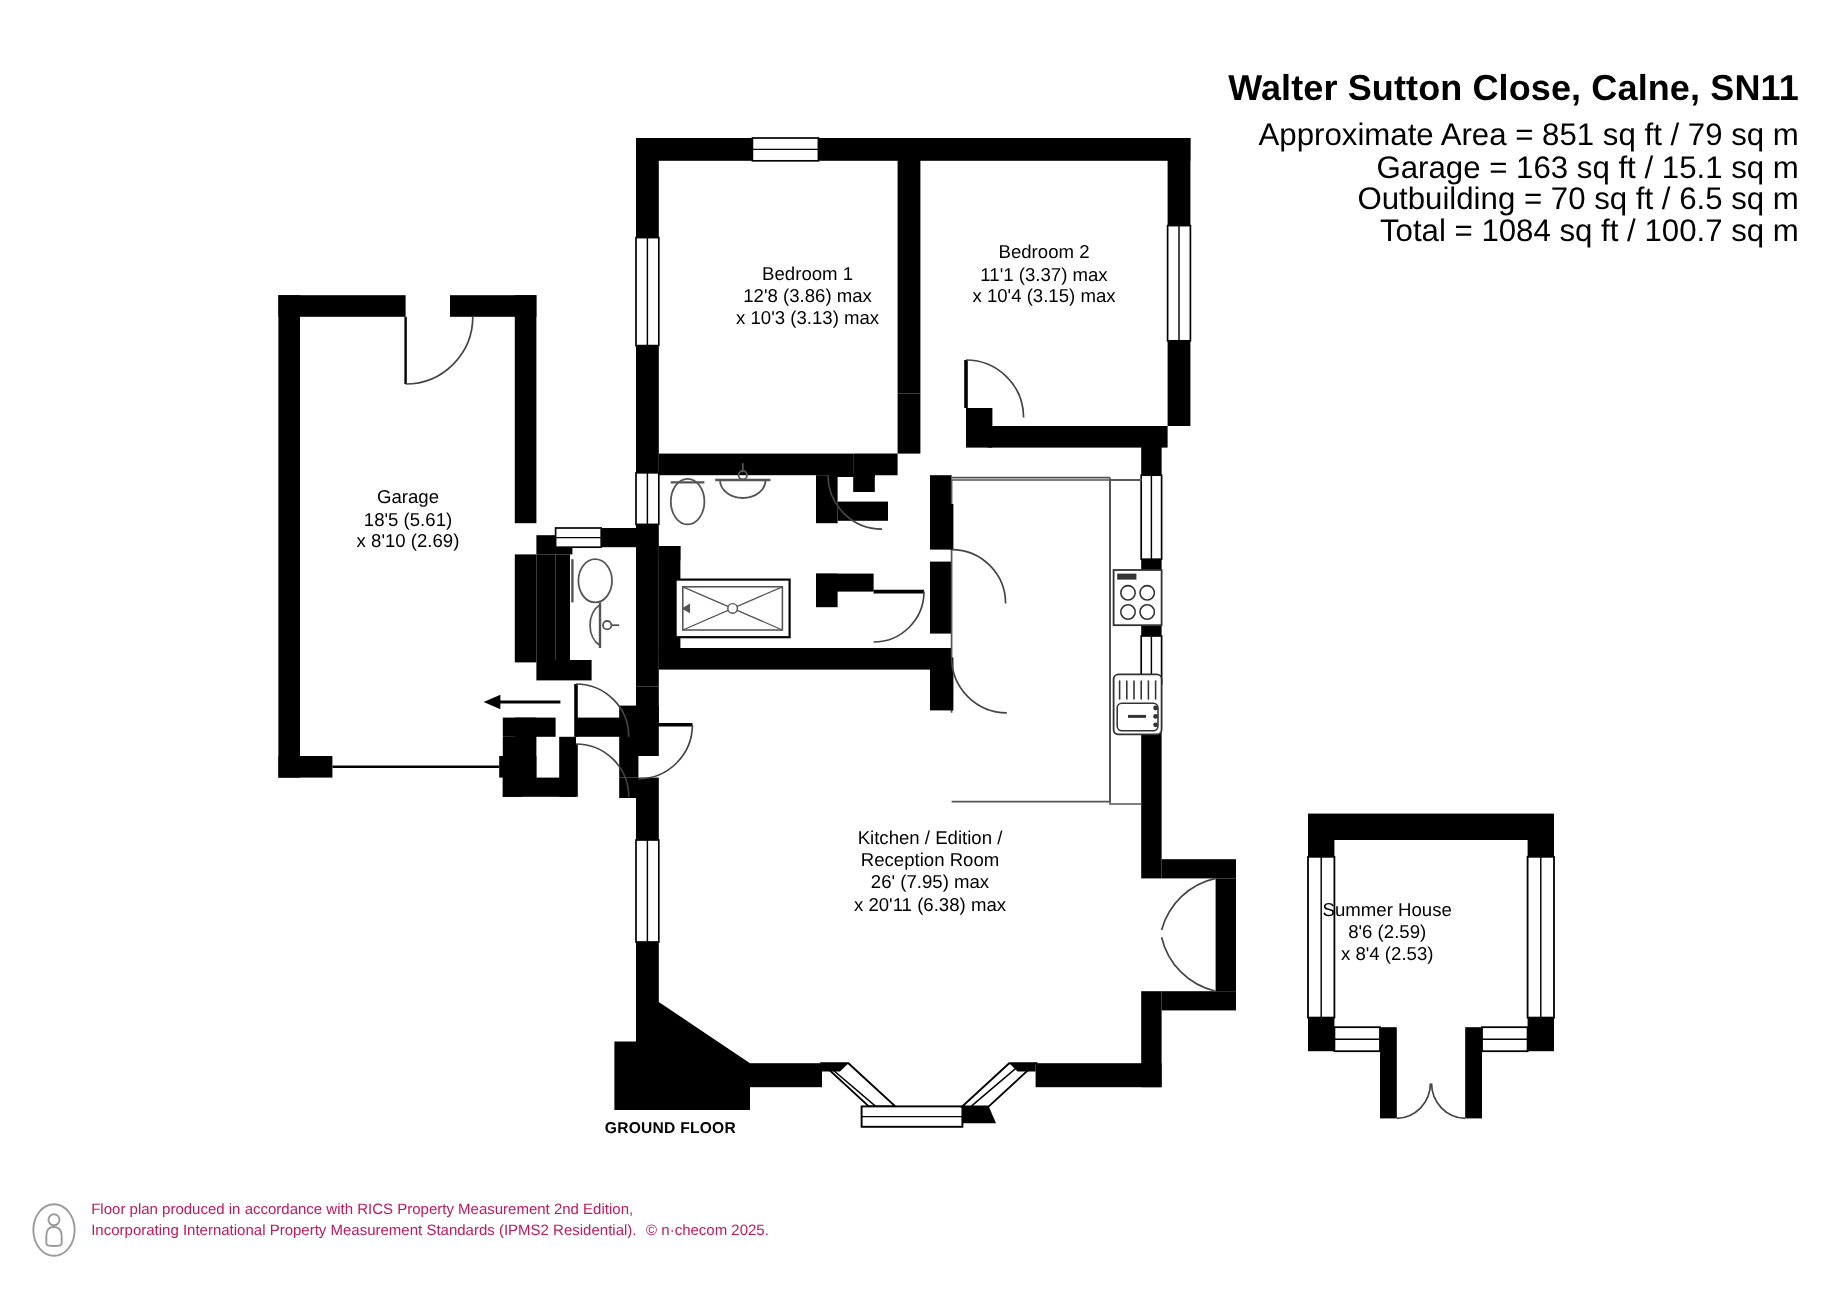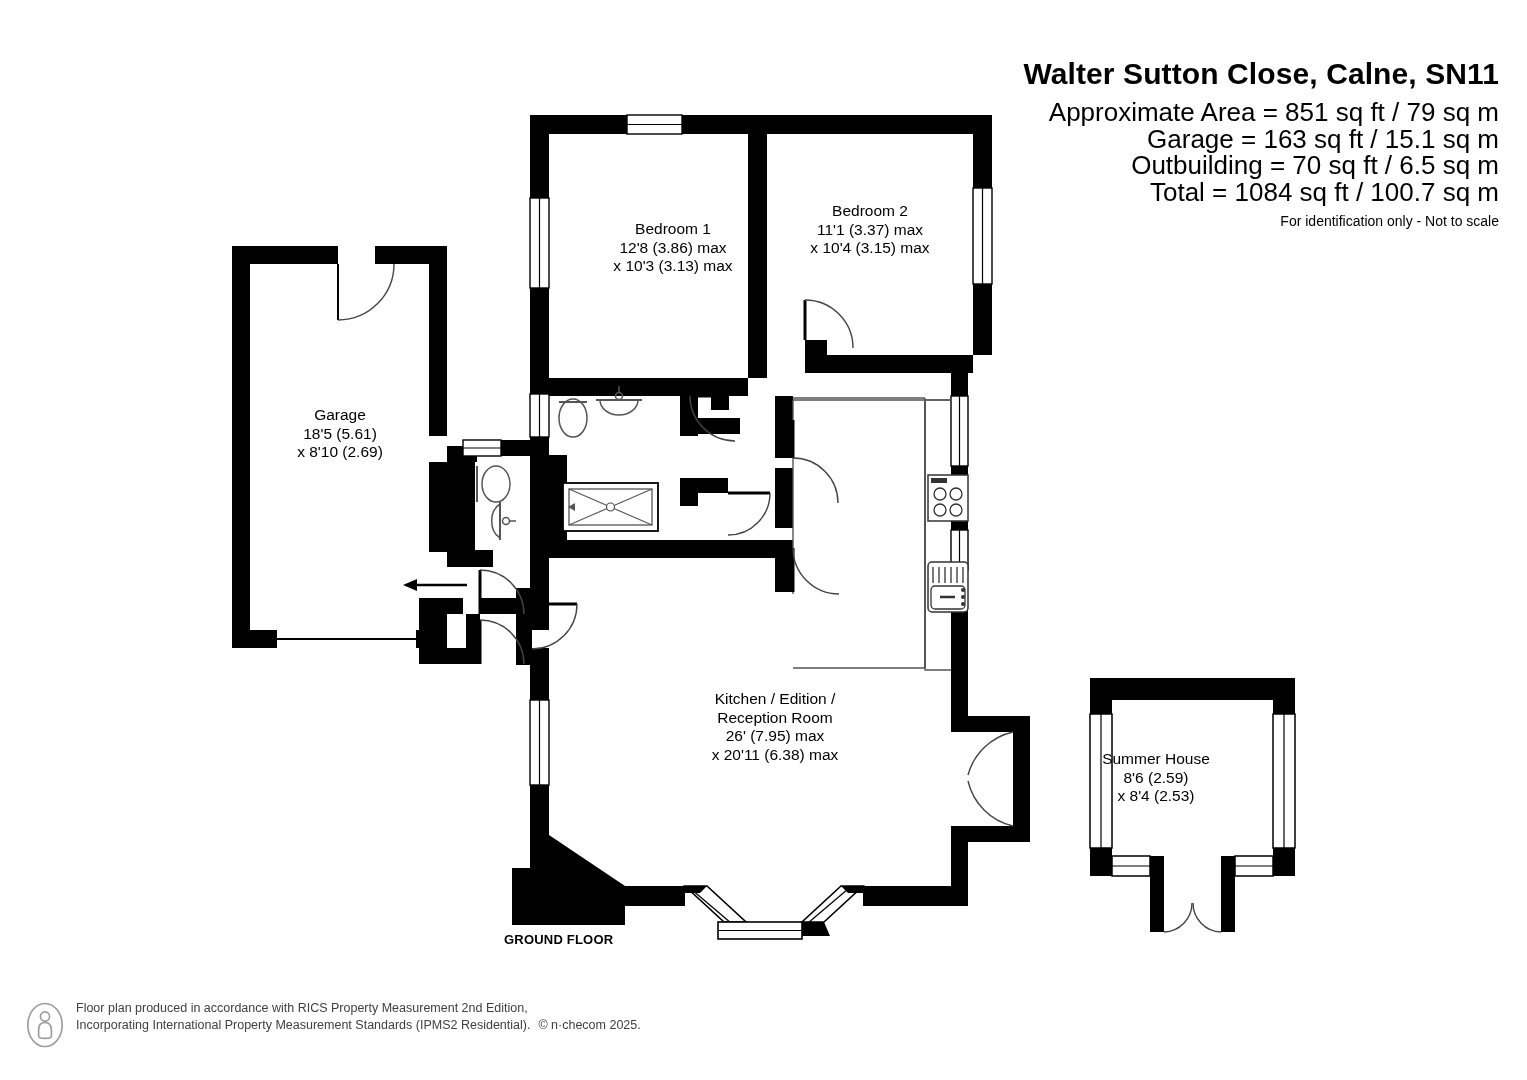--- a/index.html
+++ b/index.html
@@ -60,21 +60,21 @@
     left: 26px;
     top: 1000px;
     display: flex;
     align-items: flex-start;
     gap: 12px;
   }
   #footer-icon { flex: 0 0 auto; margin-top: 2px; }
   #footer-text {
     font-size: 12.5px;
     line-height: 16.5px;
-    color: #404040;
+    color: #be185d;
   }
   #footer-text .line { white-space: nowrap; }
   .gap-sm { display: inline-block; width: 8px; }
 
   
   .room-label {
     position: absolute;
     text-align: center;
     line-height: 18.5px;
     font-size: 15.5px;
@@ -100,21 +100,20 @@
 <body>
 
 <div id="header-block">
   <div id="title">Walter Sutton Close, Calne, SN11</div>
   <div id="areas">
     <div class="area-line">Approximate Area = 851 sq ft / 79 sq m</div>
     <div class="area-line">Garage = 163 sq ft / 15.1 sq m</div>
     <div class="area-line">Outbuilding = 70 sq ft / 6.5 sq m</div>
     <div class="area-line">Total = 1084 sq ft / 100.7 sq m</div>
   </div>
-  <div id="disclaimer">For identification only - Not to scale</div>
 </div>
 
 <svg id="plan-svg" viewBox="0 0 1527 1080">
 
   <g>
 
     <rect x="232" y="246" width="18" height="402" fill="#000"></rect>
 
     <rect x="232" y="246" width="106" height="18" fill="#000"></rect>
 

